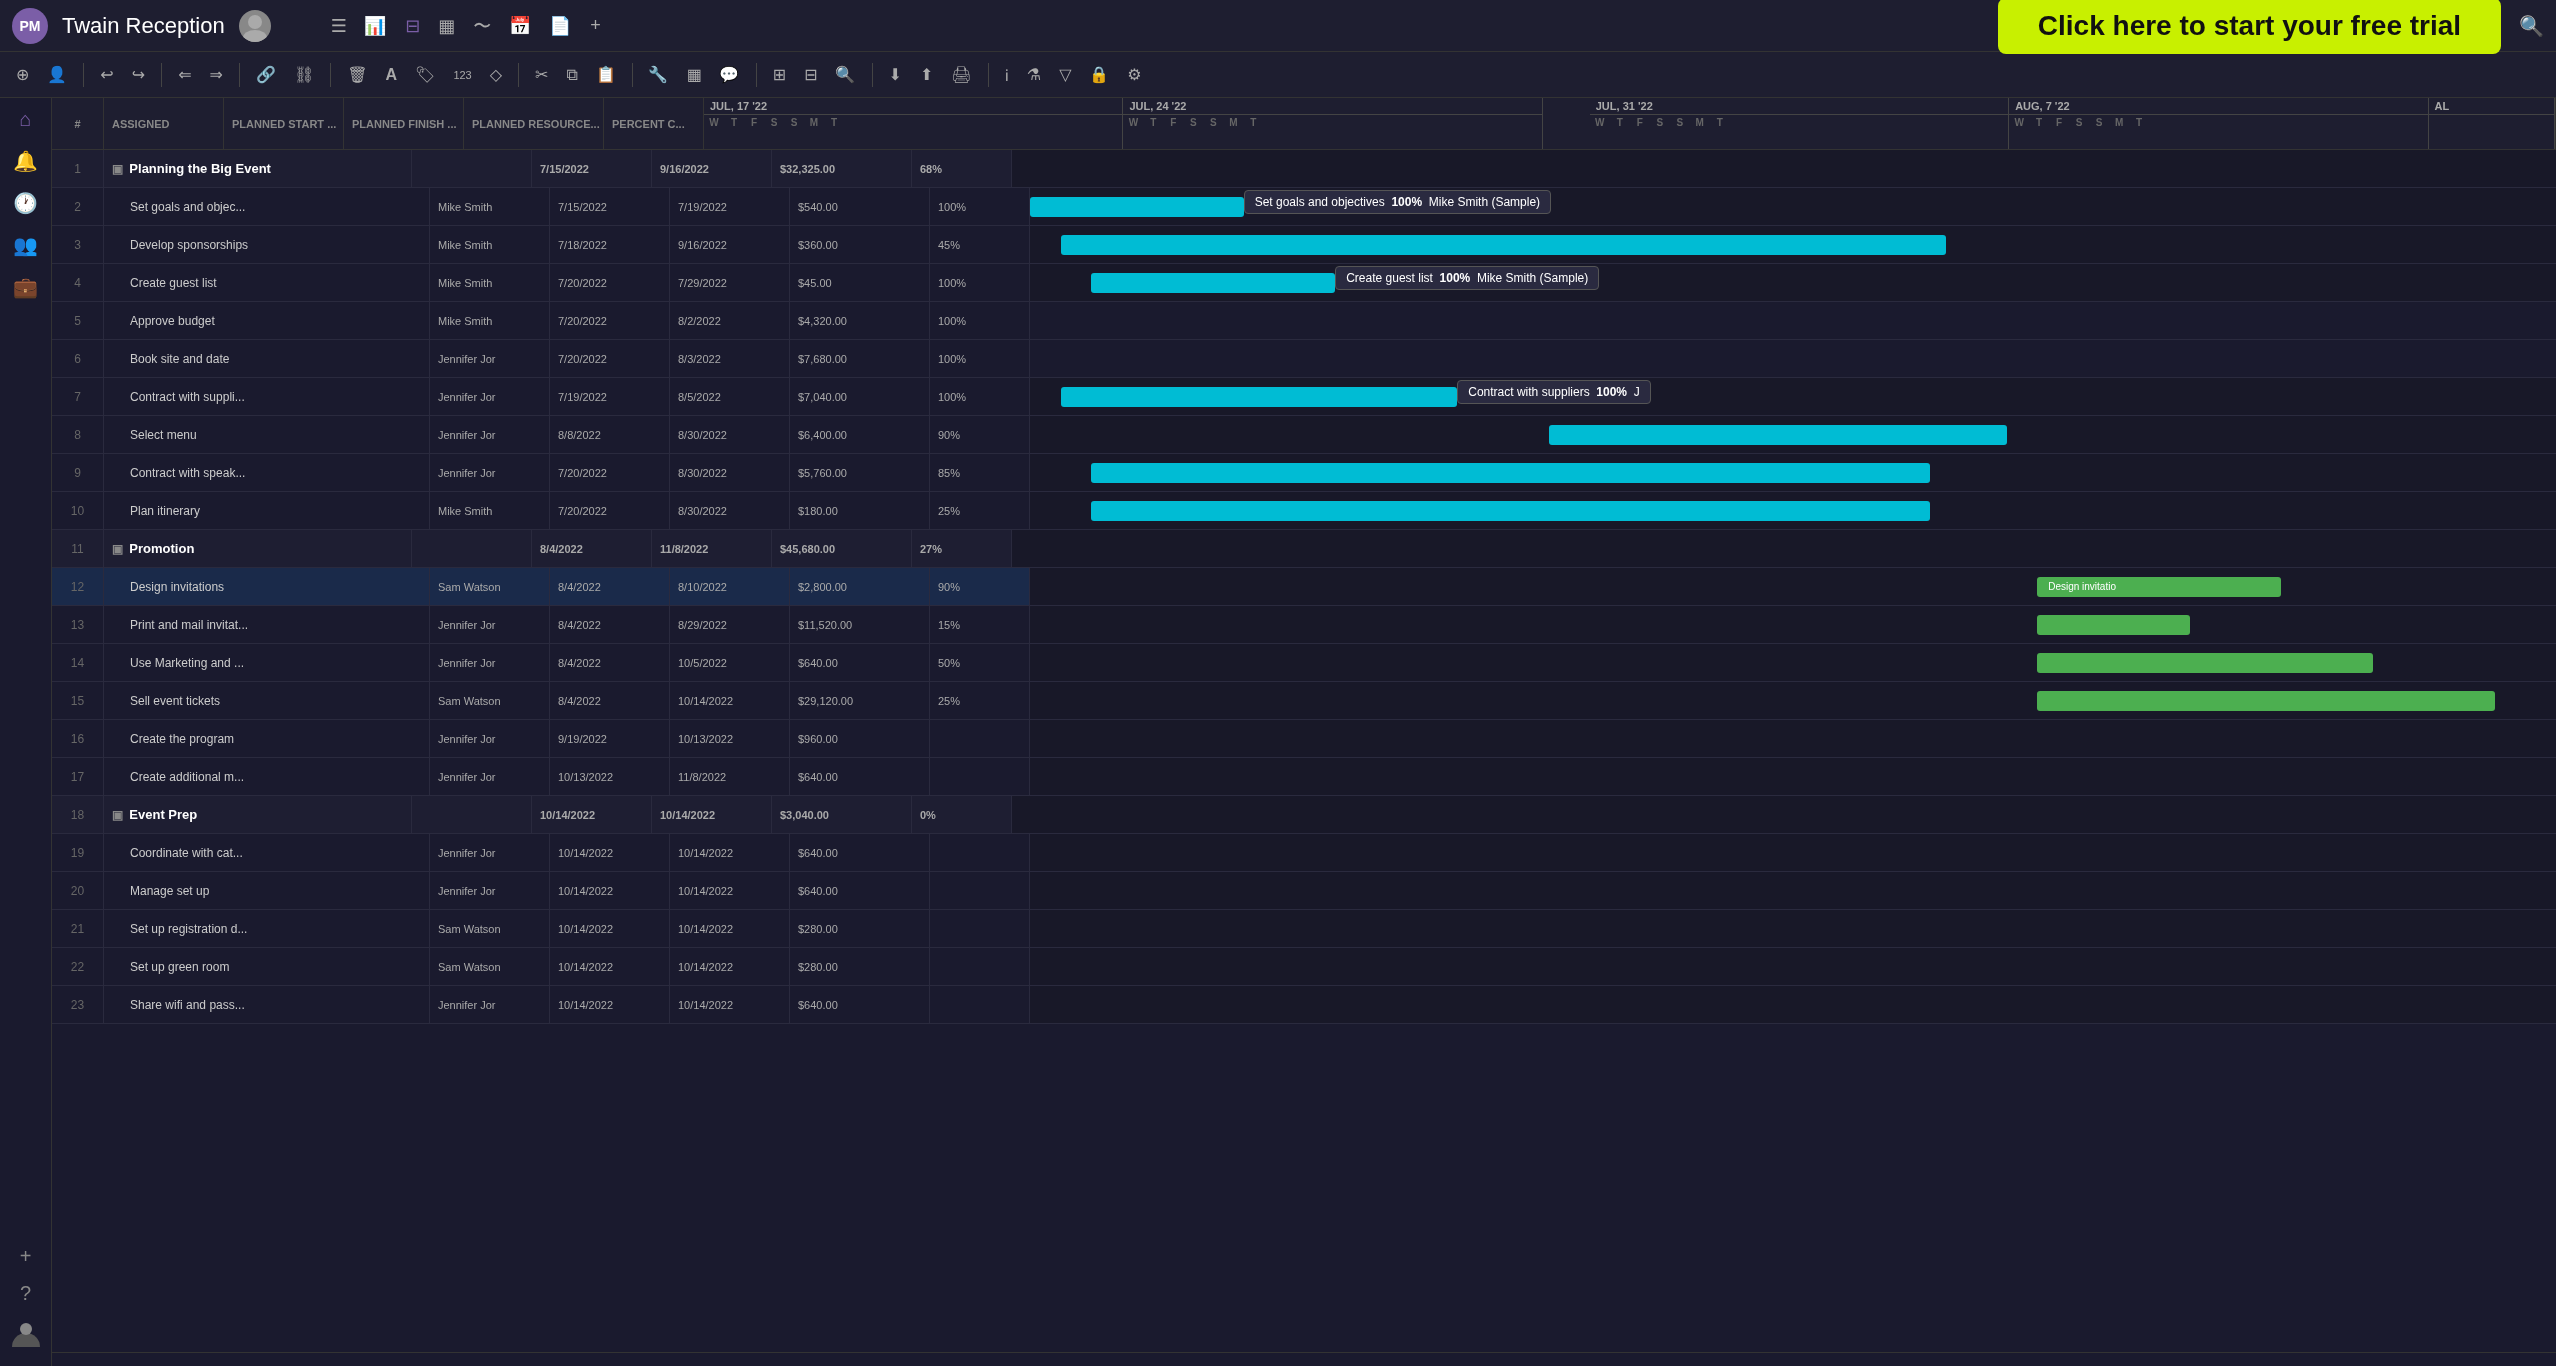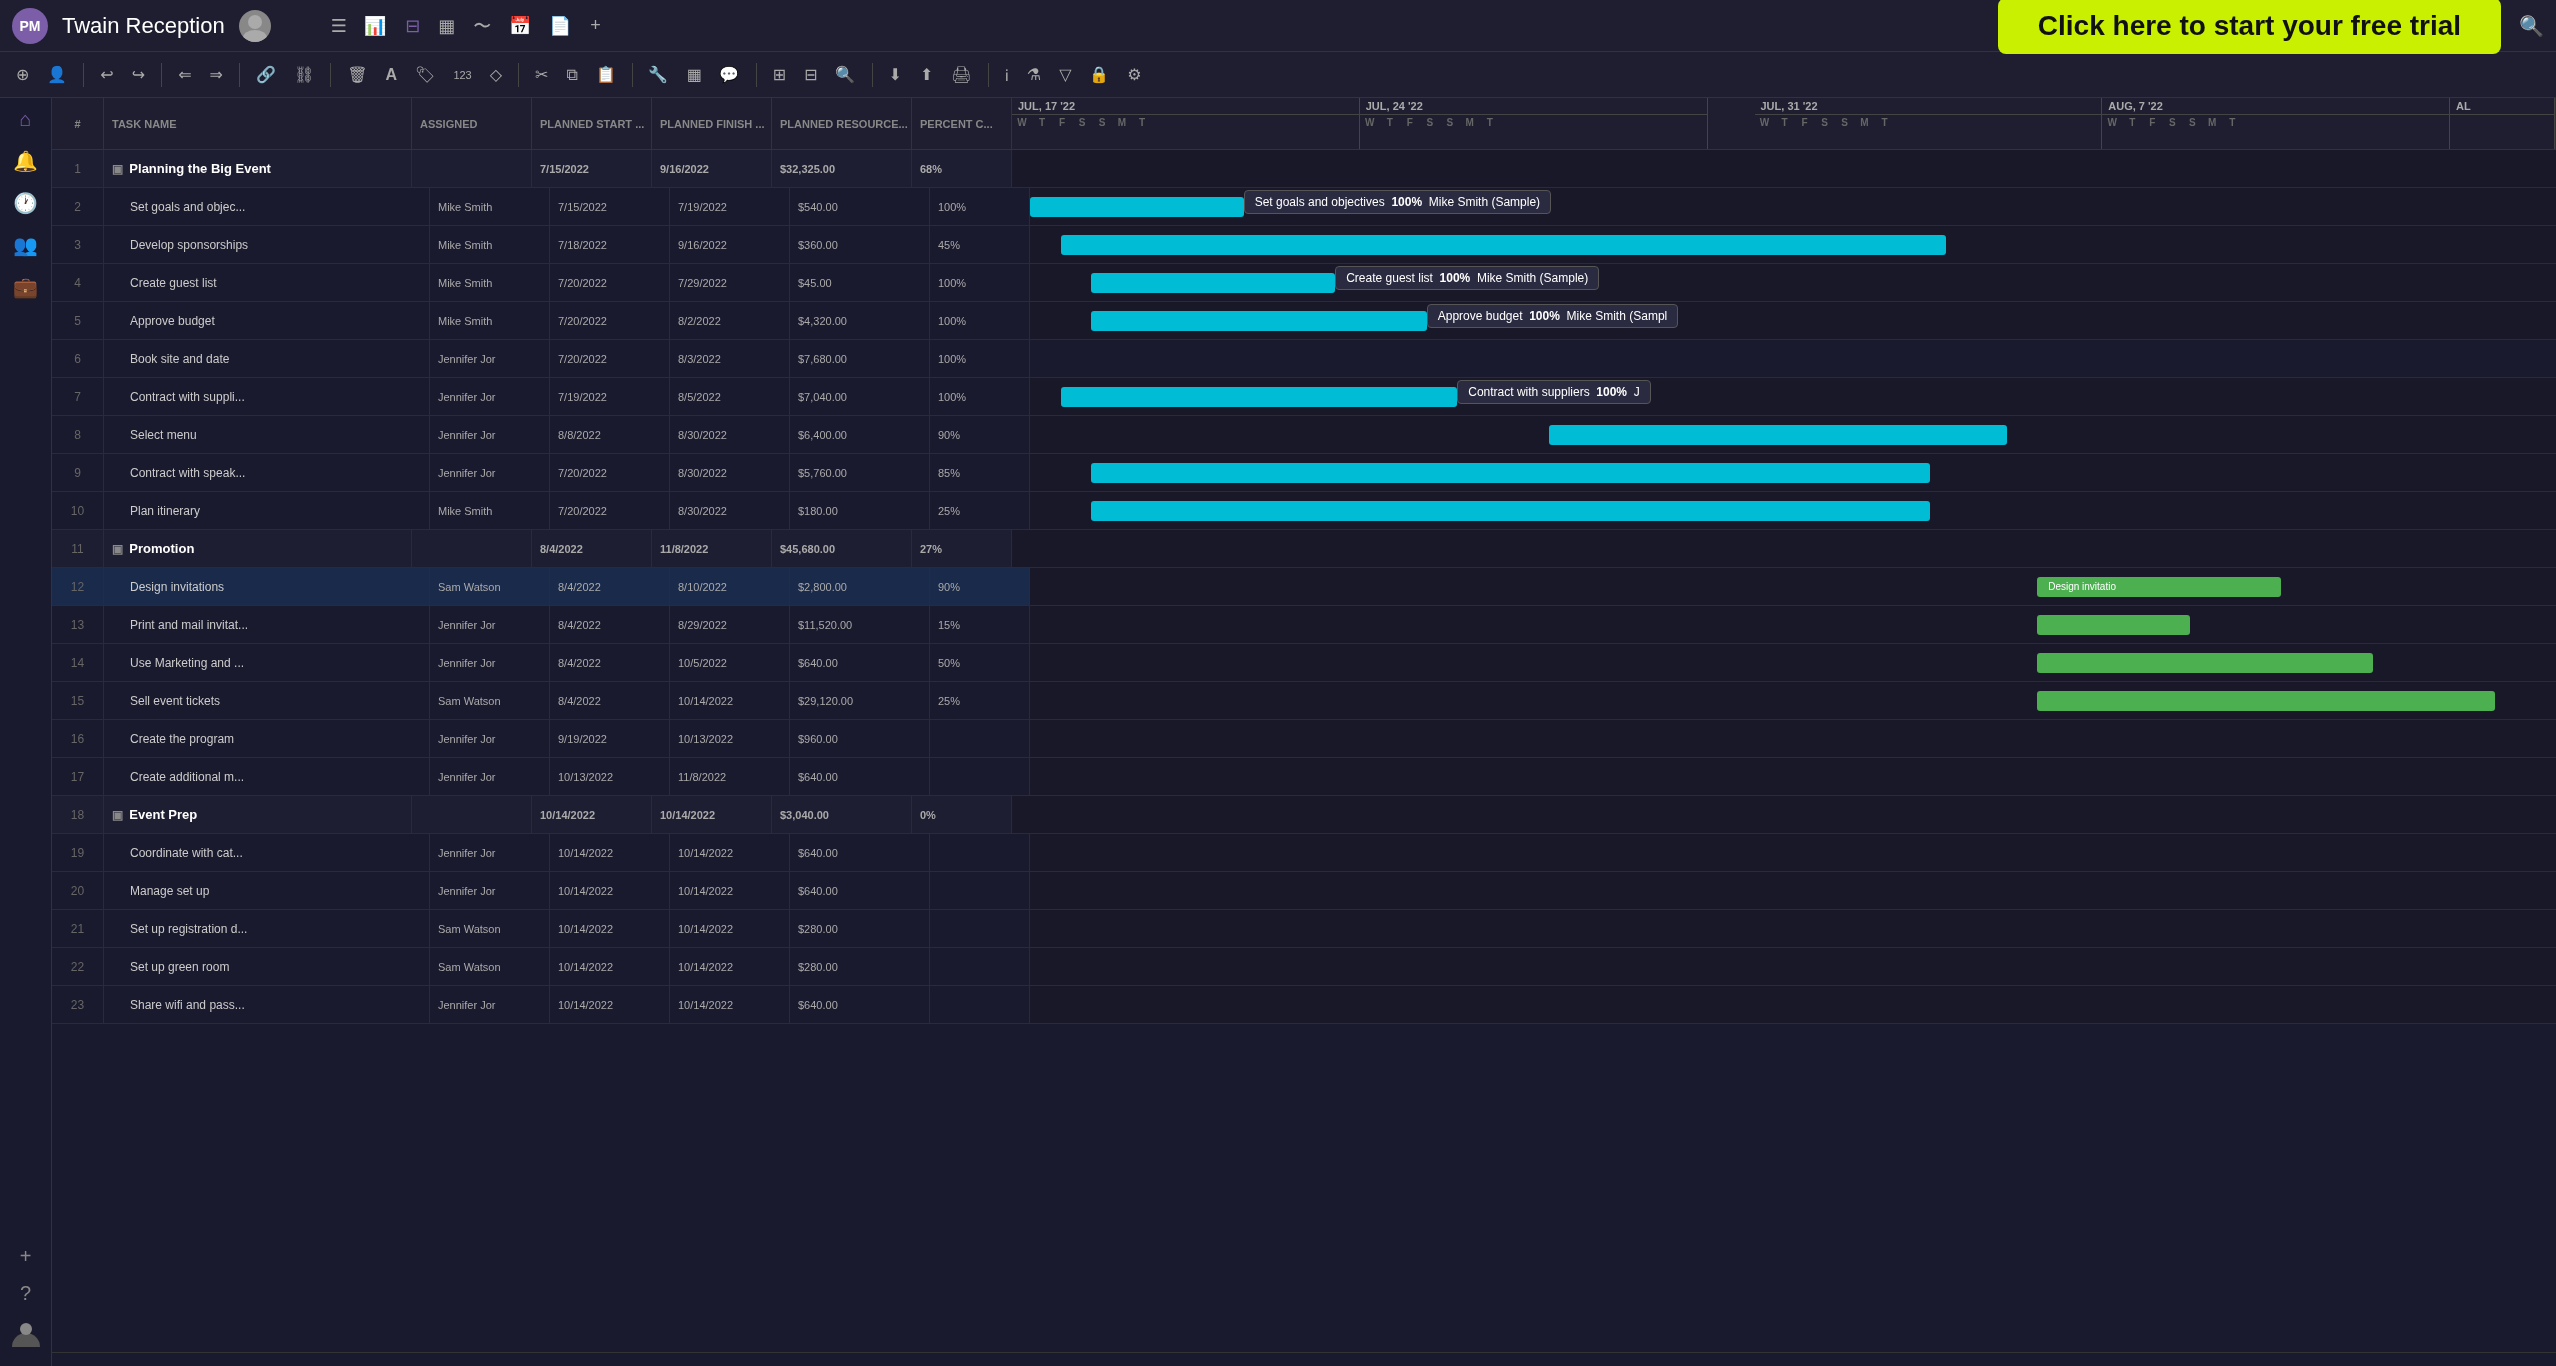--- a/index.html
+++ b/index.html
@@ -201,21 +201,20 @@
             <circle cx="14" cy="10" r="6" fill="#888"></circle>
           </svg>
       </div>
     </div>
   </div>
 
   <div id="content">
 
     <div id="col-headers">
       <div class="col-h col-num">#</div>
-      <div class="col-h col-task">TASK NAME</div>
       <div class="col-h col-assigned">ASSIGNED</div>
       <div class="col-h col-start">PLANNED START ...</div>
       <div class="col-h col-finish">PLANNED FINISH ...</div>
       <div class="col-h col-resource">PLANNED RESOURCE...</div>
       <div class="col-h col-percent">PERCENT C...</div>
 
       <div class="col-h" style="flex:1; padding:0; align-items:stretch; display:flex; flex-direction:column; overflow:hidden;">
         <div style="display:flex; height:100%; align-items:stretch;" id="tl-header-inner">
           <div class="tl-group" style="flex:1;">
             <div class="tl-month">JUL, 17 '22</div>
@@ -329,24 +328,20 @@
       </div>
 
       <div class="table-row">
         <div class="cell cell-num">5</div>
         <div class="cell cell-task indent">Approve budget</div>
         <div class="cell cell-assigned">Mike Smith</div>
         <div class="cell cell-start">7/20/2022</div>
         <div class="cell cell-finish">8/2/2022</div>
         <div class="cell cell-resource">$4,320.00</div>
         <div class="cell cell-percent">100%</div>
-        <div class="cell-gantt" style="position:relative;">
-          <div class="gantt-bar bar-cyan" style="left:4%;width:22%;"></div>
-          <div class="gantt-tooltip" style="left:26%;top:2px;">Approve budget &nbsp;<strong>100%</strong>&nbsp; Mike Smith (Sampl</div>
-        </div>
       </div>
 
       <div class="table-row">
         <div class="cell cell-num">6</div>
         <div class="cell cell-task indent">Book site and date</div>
         <div class="cell cell-assigned">Jennifer Jor</div>
         <div class="cell cell-start">7/20/2022</div>
         <div class="cell cell-finish">8/3/2022</div>
         <div class="cell cell-resource">$7,680.00</div>
         <div class="cell cell-percent">100%</div>

